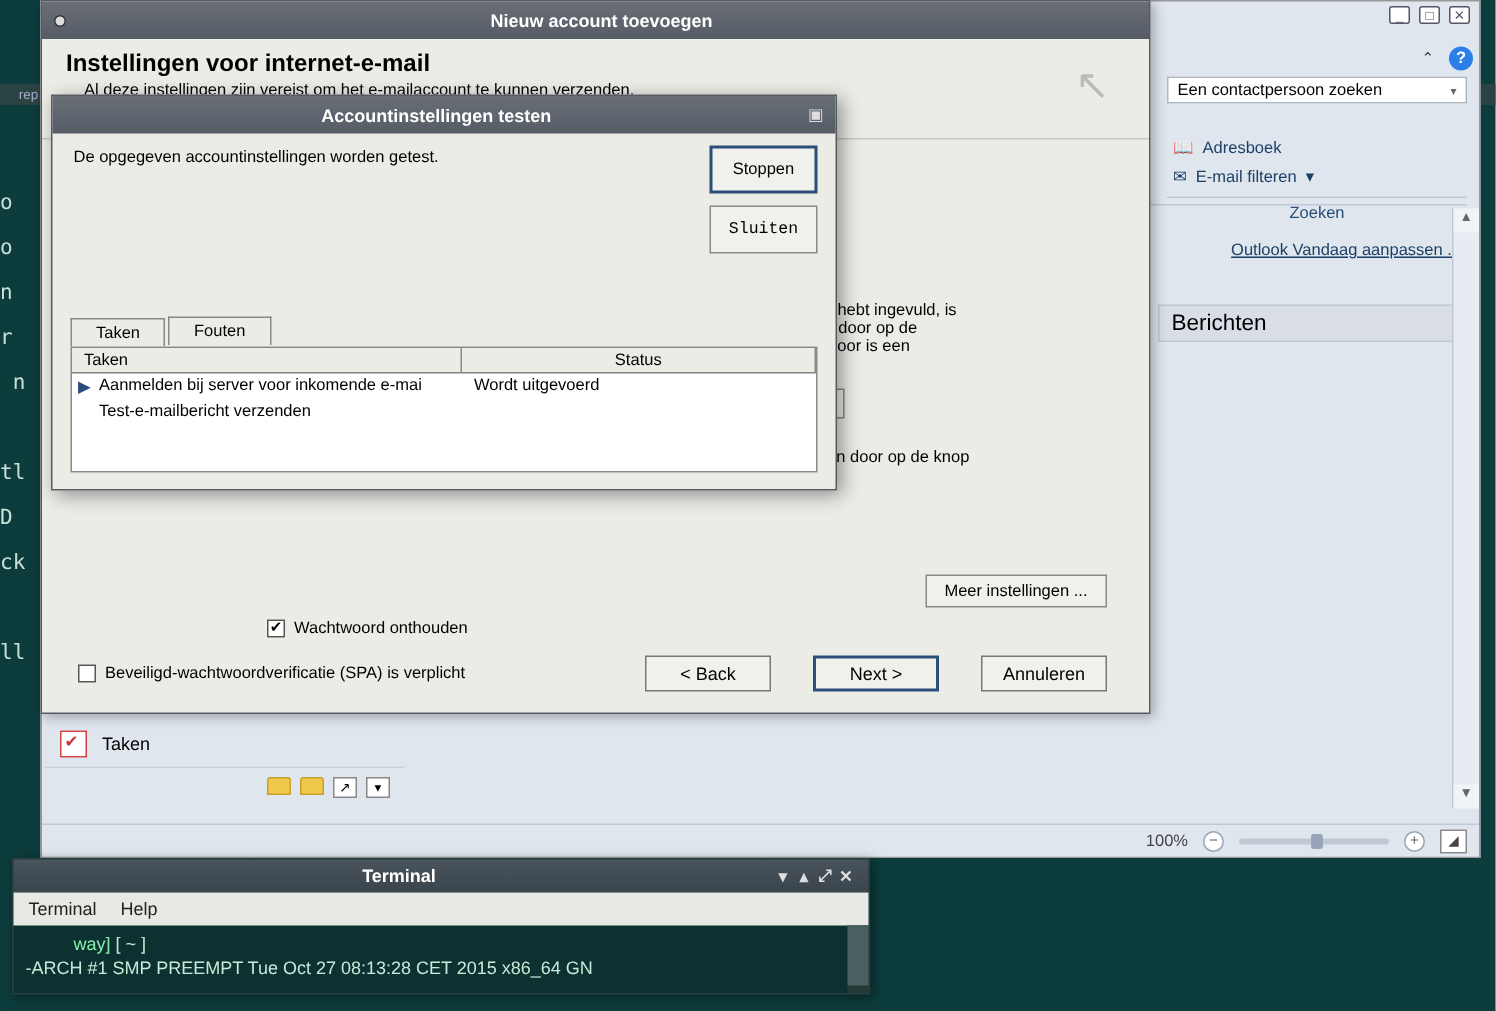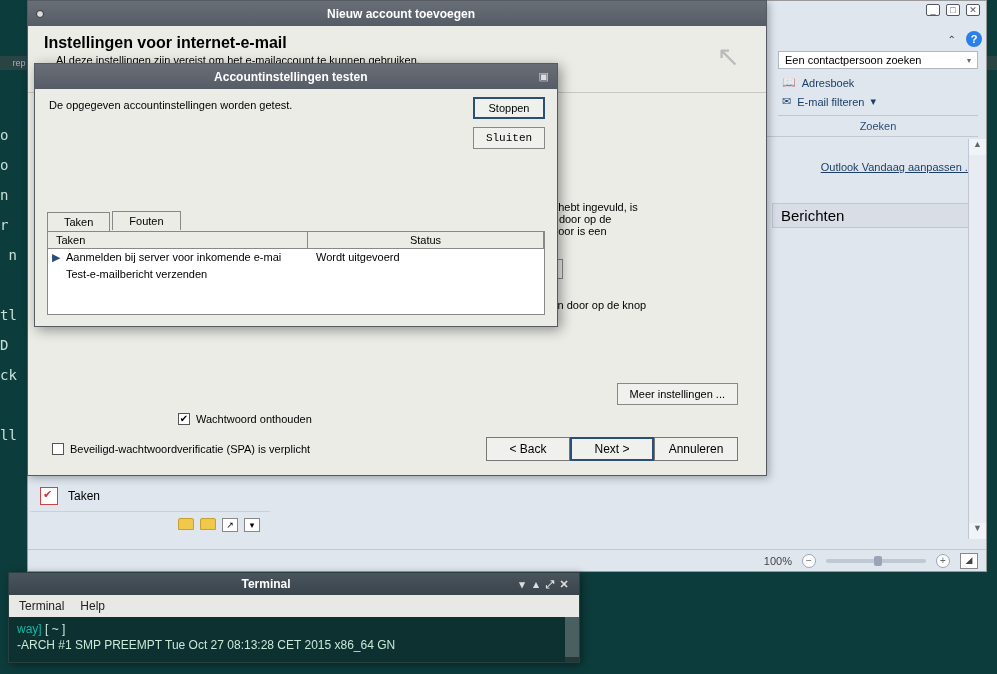--- a/index.html
+++ b/index.html
@@ -8,21 +8,21 @@
 
 .outlook-frame { position: absolute; left: 27px; top: 0; width: 960px; height: 572px; background: #dfe6ee; border: 1px solid #999; }
 .outlook-titlebar { position: absolute; right: 0; top: 0; height: 18px; display: flex; gap: 6px; padding-right: 6px; align-items: center; }
 .tb-icon { width: 14px; height: 12px; border: 1px solid #556; border-radius: 2px; font-size: 9px; text-align: center; line-height: 10px; color: #556; background: #fff; cursor: pointer; }
 
 
 .ribbon-strip { position: absolute; right: 4px; top: 28px; height: 20px; display: flex; align-items: center; gap: 10px; }
 .help-circle { width: 16px; height: 16px; border-radius: 50%; background: #2a80e8; color: #fff; font-weight: bold; text-align: center; line-height: 16px; font-size: 11px; }
 .up-arrow { font-size: 10px; color: #333; }
 .ribbon-right { position: absolute; right: 8px; top: 50px; width: 200px; }
-.rib-btn { background: #fff; border: 1px solid #b0b8c4; padding: 2px 6px; margin-bottom: 4px; width: 100%; display: flex; align-items: center; gap: 6px; font-size: 11px; cursor: pointer; }
+.rib-btn { background: #fff; border: 1px solid #b0b8c4; padding: 2px 6px; margin-bottom: 20px; width: 100%; display: flex; align-items: center; gap: 6px; font-size: 11px; cursor: pointer; }
 .rib-btn .tri { font-size: 8px; color: #666; margin-left: auto; }
 .rib-link { display: flex; align-items: center; gap: 6px; padding: 3px 4px; font-size: 11px; color: #1b3f66; cursor: pointer; }
 .search-lbl { text-align: center; color: #2a4d7a; font-size: 11px; padding: 4px; border-top: 1px solid #c0c8d4; margin-top: 4px; }
 .midline { position: absolute; left: 250px; right: 8px; top: 135px; height: 1px; background: #c0c8d4; }
 
 
 .right-pane { position: absolute; right: 12px; top: 160px; width: 210px; }
 .custom-link { color: #1b3f66; text-decoration: underline; font-size: 11px; text-align: right; padding-bottom: 30px; cursor: pointer; }
 .berichten-hdr { background: #d8dde6; border: 1px solid #c0c8d4; padding: 3px 8px; font-size: 15px; margin-left: 8px; }
 .vscroll { position: absolute; right: 0; top: 138px; bottom: 32px; width: 18px; background: #e8ecf2; border-left: 1px solid #c0c8d4; }
@@ -64,30 +64,30 @@
 .opt-row { margin-top: 20px; font-size: 11px; display: flex; align-items: flex-start; gap: 6px; }
 .radio { width: 11px; height: 11px; border: 1px solid #555; border-radius: 50%; margin-top: 1px; }
 
 .remember-row { position: absolute; left: 150px; top: 320px; font-size: 11px; display: flex; align-items: center; gap: 6px; }
 .spa-row { position: absolute; left: 24px; top: 350px; font-size: 11px; display: flex; align-items: center; gap: 6px; }
 .chk { width: 12px; height: 12px; border: 1px solid #555; background: #fff; text-align: center; font-size: 10px; line-height: 10px; }
 .chk.checked::after { content: "✔"; color: #000; }
 
 .more-btn { position: absolute; right: 28px; bottom: 70px; padding: 4px 12px; background: #f0f0ec; border: 1px solid #888; font-size: 11px; cursor: pointer; }
 
-.dlg-footer { position: absolute; bottom: 14px; right: 28px; display: flex; gap: 0; padding-left: 36px; }
+.dlg-footer { position: absolute; bottom: 14px; right: 28px; display: flex; gap: 28px; padding-left: 36px; }
 .dlg-footer button { width: 84px; height: 24px; border: 1px solid #777; background: #f0f0ec; font-size: 12px; cursor: pointer; }
 .dlg-footer button.primary { border: 2px solid #2a4d7a; font-weight: normal; }
 
 
 .dlg2 { position: absolute; left: 34px; top: 63px; width: 524px; height: 264px; background: #ecece7; border: 1px solid #565a62; box-shadow: 3px 3px 12px rgba(0,0,0,.4); }
 .dlg2 .dlg-body2 { padding: 10px 14px; font-size: 11px; position: relative; height: 236px; }
 .dlg2 .msg { margin-bottom: 10px; }
 .side-btns { position: absolute; right: 12px; top: 8px; display: flex; flex-direction: column; gap: 8px; }
-.side-btns button { width: 72px; height: 22px; border: 2px solid #2a4d7a; background: #f0f0ec; font-size: 11px; cursor: pointer; }
+.side-btns button { width: 72px; height: 32px; border: 2px solid #2a4d7a; background: #f0f0ec; font-size: 11px; cursor: pointer; }
 .side-btns button.secondary { border: 1px solid #888; font-family: Liberation Mono, monospace; }
 
 .tabstrip { position: absolute; left: 12px; top: 122px; display: flex; }
 .tab { padding: 3px 16px; border: 1px solid #888; border-bottom: none; background: #ecece7; font-size: 11px; margin-right: 2px; cursor: pointer; }
 .tab.active { background: #ecece7; position: relative; top: 1px; }
 .tabpane { position: absolute; left: 12px; right: 12px; top: 142px; bottom: 10px; border: 1px solid #888; background: #fff; }
 .tbl-hdr { display: flex; border-bottom: 1px solid #888; background: #ecece7; }
 .tbl-hdr div { padding: 2px 8px; font-size: 11px; border-right: 1px solid #888; }
 .col-task { width: 260px; }
 .col-status { flex: 1; text-align: center; }
@@ -100,21 +100,21 @@
 .bg-text { position: absolute; left: 0; top: 60px; width: 28px; color: #c8e0d8; font-family: monospace; font-size: 14px; line-height: 30px; white-space: pre; overflow: hidden; }
 
 
 .term { position: absolute; left: 8px; top: 572px; width: 572px; height: 91px; background: #0d3030; border: 1px solid #2a4040; box-shadow: 2px 2px 8px rgba(0,0,0,.4); }
 .term-titlebar { height: 22px; background: linear-gradient(#4a545c,#3a444c); color: #fff; display: flex; align-items: center; padding: 0 8px; font-size: 12px; font-weight: bold; }
 .term-titlebar .t { flex: 1; text-align: center; }
 .term-titlebar .ic { width: 14px; text-align: center; cursor: pointer; font-size: 11px; color: #ddd; }
 .term-menu { height: 22px; background: #e8e8e4; display: flex; align-items: center; gap: 16px; padding: 0 10px; font-size: 12px; color: #222; }
 .term-menu span { cursor: pointer; }
 .term-body { padding: 4px 8px; font-family: "DejaVu Sans Mono", monospace; font-size: 12px; color: #c8e8d8; line-height: 16px; }
-.term-body .prompt { color: #14b8a6; }
+.term-body .prompt { color: #86efac; margin-left: 32px; }
 .term-scroll { position: absolute; right: 0; top: 44px; bottom: 0; width: 14px; background: #243838; }
 .term-scroll .th { position: absolute; top: 0; width: 100%; height: 40px; background: #4a6060; }
 
 
 .taskbar-frag { position: absolute; left: 0; top: 56px; width: 38px; height: 14px; background: #2a4444; color: #aac; font-size: 9px; text-align: center; line-height: 14px; }
 .taskbar-frag2 { position: absolute; right: 0; top: 56px; width: 10px; height: 14px; background: #2a4444; }
 </style>
 </head>
 <body>
 
@@ -198,21 +198,21 @@
 </div>
 
 <div class="dlg1">
   <div class="dlg-titlebar">
     <span class="pin"></span>
     <span class="title">Nieuw account toevoegen</span>
   </div>
   <div class="dlg-head">
     <div class="dlg-head-txt">
       <div class="h1">Instellingen voor internet-e-mail</div>
-      <div class="h2">Al deze instellingen zijn vereist om het e-mailaccount te kunnen gebruiken.</div>
+      <div class="h2">Al deze instellingen zijn vereist om het e-mailaccount te kunnen verzenden.</div>
     </div>
     <div class="cursor-art"></div>
   </div>
   <div class="dlg-body">
     <div class="test-block">
       <div class="hd">...n testen</div>
       <div>...op dit scherm hebt ingevuld, is</div>
       <div>...ount te testen door op de</div>
       <div>...klikken. (Hiervoor is een</div>
       <div>...eist)</div>

